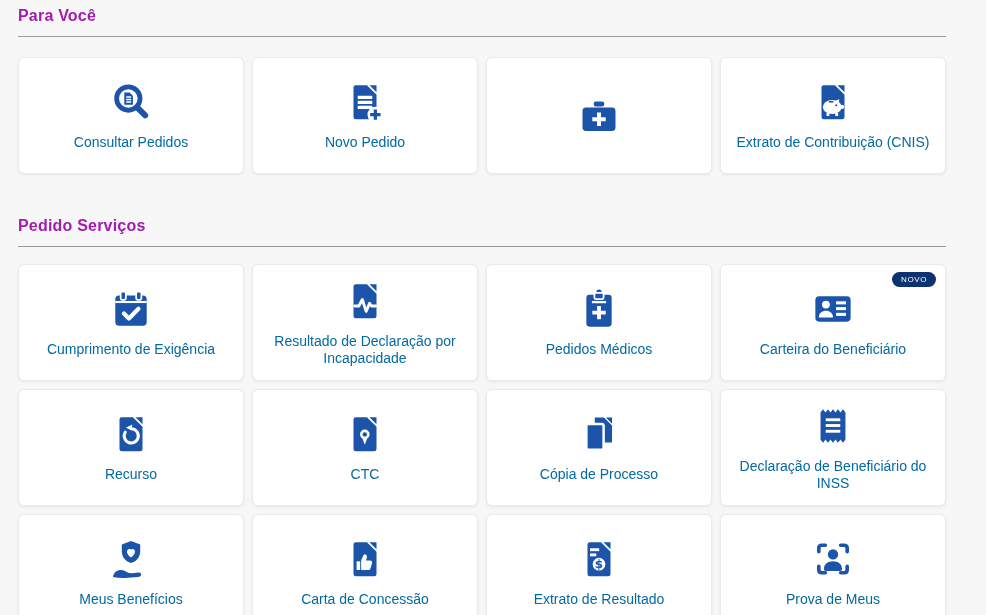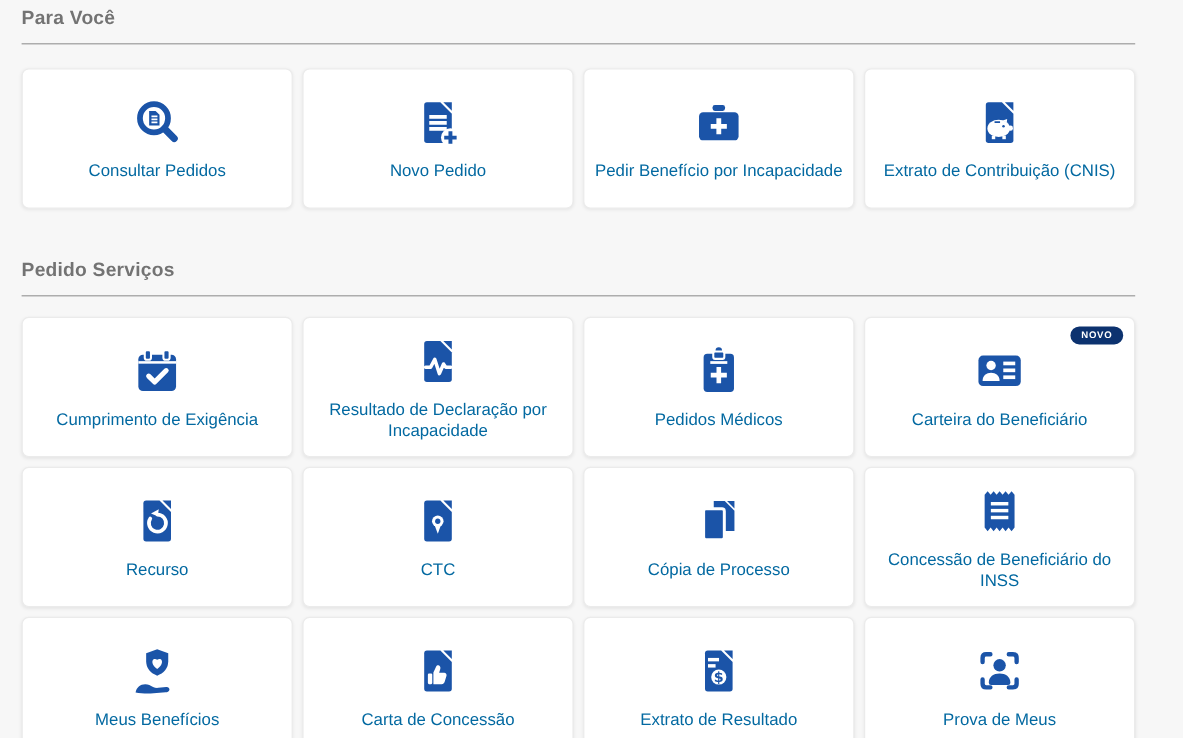--- a/index.html
+++ b/index.html
@@ -10,21 +10,21 @@
     font-family: "Liberation Sans", sans-serif;
   }
   .page {
     width: 928px;
     margin-left: 18px;
     padding-top: 6px;
   }
   .section-title {
     font-size: 16px;
     font-weight: 700;
-    color: #737373;
+    color: #a21caf;
     letter-spacing: .2px;
     line-height: 19px;
   }
   .rule {
     border: none;
     border-top: 1px solid #9b9b9b;
     margin-top: 11px;
     width: 100%;
   }
   .grid {
@@ -58,21 +58,21 @@
     text-align: center;
     line-height: 1.25;
   }
   .badge {
     position: absolute;
     top: 7px;
     right: 9px;
     background: var(--badge, #0C326F);
     color: #fff;
     font-size: 8px;
-    font-weight: 700;
+    font-weight: 400;
     letter-spacing: .6px;
     padding: 3px 9px;
     border-radius: 9px;
   }
 </style>
 </head>
 <body>
 
 <div class="page">
   <div class="section section-1">
@@ -103,21 +103,20 @@
           <span class="label">Novo Pedido</span>
         </div>
         <div class="card">
           <span class="icon">
             <svg viewBox="0 0 24 24" width="46" height="46" xmlns="http://www.w3.org/2000/svg">
               <rect x="9.3" y="4.4" width="5.4" height="2.6" rx="1" fill="currentColor"></rect>
               <rect x="3.4" y="7.6" width="17.2" height="12.2" rx="1.8" fill="currentColor"></rect>
               <path d="M12 10.2 V17.2 M8.5 13.7 H15.5" stroke="#fff" stroke-width="2.1"></path>
             </svg>
           </span>
-          <span class="label">Pedir Benefício por Incapacidade</span>
         </div>
         <div class="card">
           <span class="icon">
             <svg viewBox="0 0 24 24" width="46" height="46" xmlns="http://www.w3.org/2000/svg">
               <path fill="currentColor" d="M6 4.4 Q6 3.2 7.2 3.2 H13 L18 8.2 V19.8 Q18 21 16.8 21 H7.2 Q6 21 6 19.8 Z"></path>
               <path fill="currentColor" d="M14.3 3.2 L18 6.9 V3.2 Z"></path>
               <g fill="#fff">
                 <ellipse cx="11.6" cy="14.6" rx="4.9" ry="3.7"></ellipse>
                 <rect x="15.7" y="13.4" width="2.1" height="2.2" rx="1"></rect>
                 <path d="M13.4 11.2 L15.3 10.5 L15.1 12.2 Z"></path>
@@ -224,21 +223,21 @@
           <span class="icon">
             <svg viewBox="0 0 24 24" width="46" height="46" xmlns="http://www.w3.org/2000/svg">
               <polygon fill="currentColor" points="5.5,4.9 6.8,3.3 8.1,4.9 9.4,3.3 10.7,4.9 12,3.3 13.3,4.9 14.6,3.3 15.9,4.9 17.2,3.3 18.5,4.9 18.5,19.1 17.2,20.7 15.9,19.1 14.6,20.7 13.3,19.1 12,20.7 10.7,19.1 9.4,20.7 8.1,19.1 6.8,20.7 5.5,19.1"></polygon>
               <g fill="#fff">
                 <rect x="8.2" y="8" width="7.6" height="1.5"></rect>
                 <rect x="8.2" y="11" width="7.6" height="1.5"></rect>
                 <rect x="8.2" y="14" width="7.6" height="1.5"></rect>
               </g>
             </svg>
           </span>
-          <span class="label">Concessão de Beneficiário do INSS</span>
+          <span class="label">Declaração de Beneficiário do INSS</span>
         </div>
         <div class="card">
           <span class="icon">
             <svg viewBox="0 0 24 24" width="46" height="46" xmlns="http://www.w3.org/2000/svg">
               <path d="M12 2.6 L16.8 4.4 V7.9 C16.8 11 14.8 13.2 12 14.1 C9.2 13.2 7.2 11 7.2 7.9 V4.4 Z" fill="currentColor"></path>
               <path d="M12 11.2 C9.6 9.6 9.4 7.4 10.7 6.9 C11.4 6.6 12 7.2 12 7.2 C12 7.2 12.6 6.6 13.3 6.9 C14.6 7.4 14.4 9.6 12 11.2 Z" fill="#fff"></path>
               <path d="M2.6 21.4 C3 19.2 4.6 17.8 6.8 17.8 C8.2 17.8 9 18.4 10.2 19 C10.9 19.35 11.7 19.5 12.5 19.4 L15.9 19 C16.9 18.9 17.5 19.6 17.3 20.3 C17.1 21 16.4 21.3 15.7 21.35 L10.4 21.8 C7.8 22 5 21.9 2.6 21.4 Z" fill="currentColor"></path>
             </svg>
           </span>
           <span class="label">Meus Benefícios</span>

